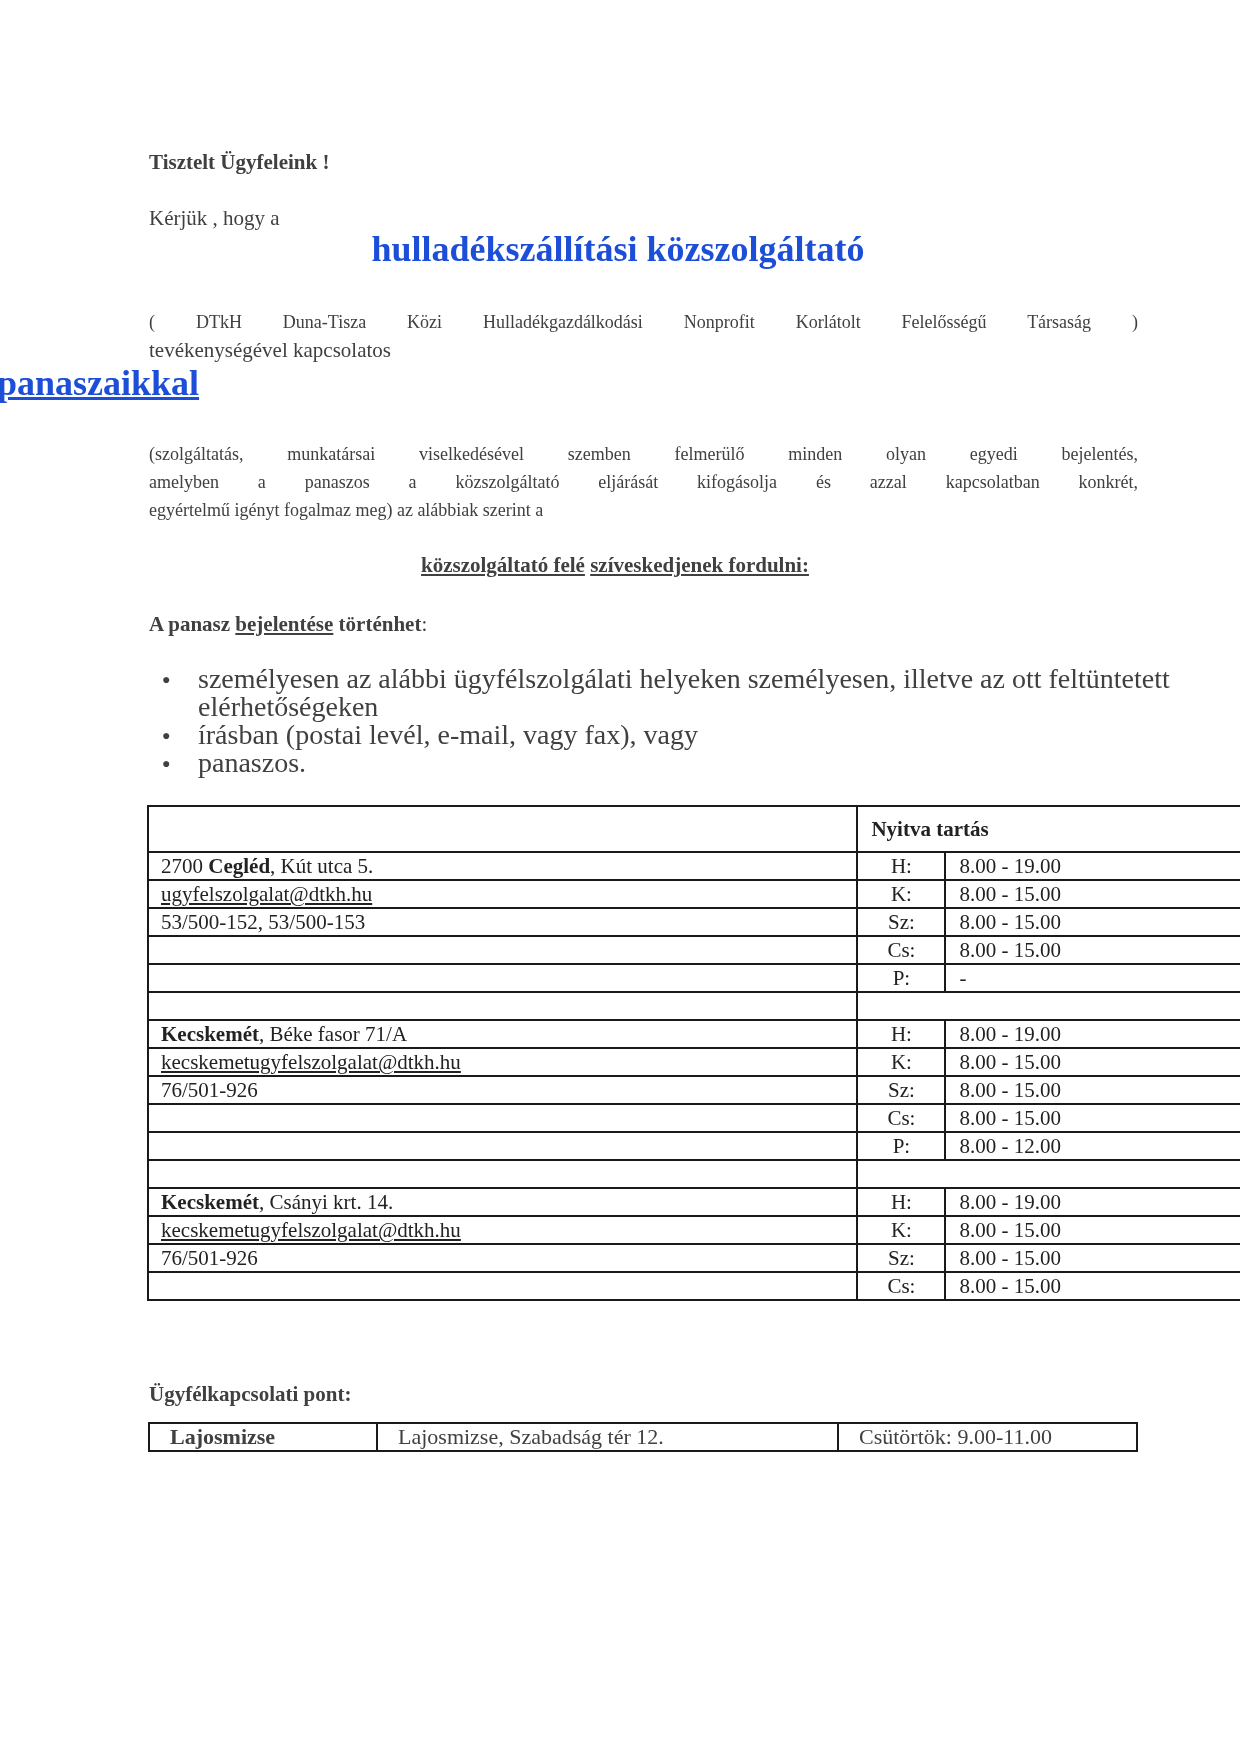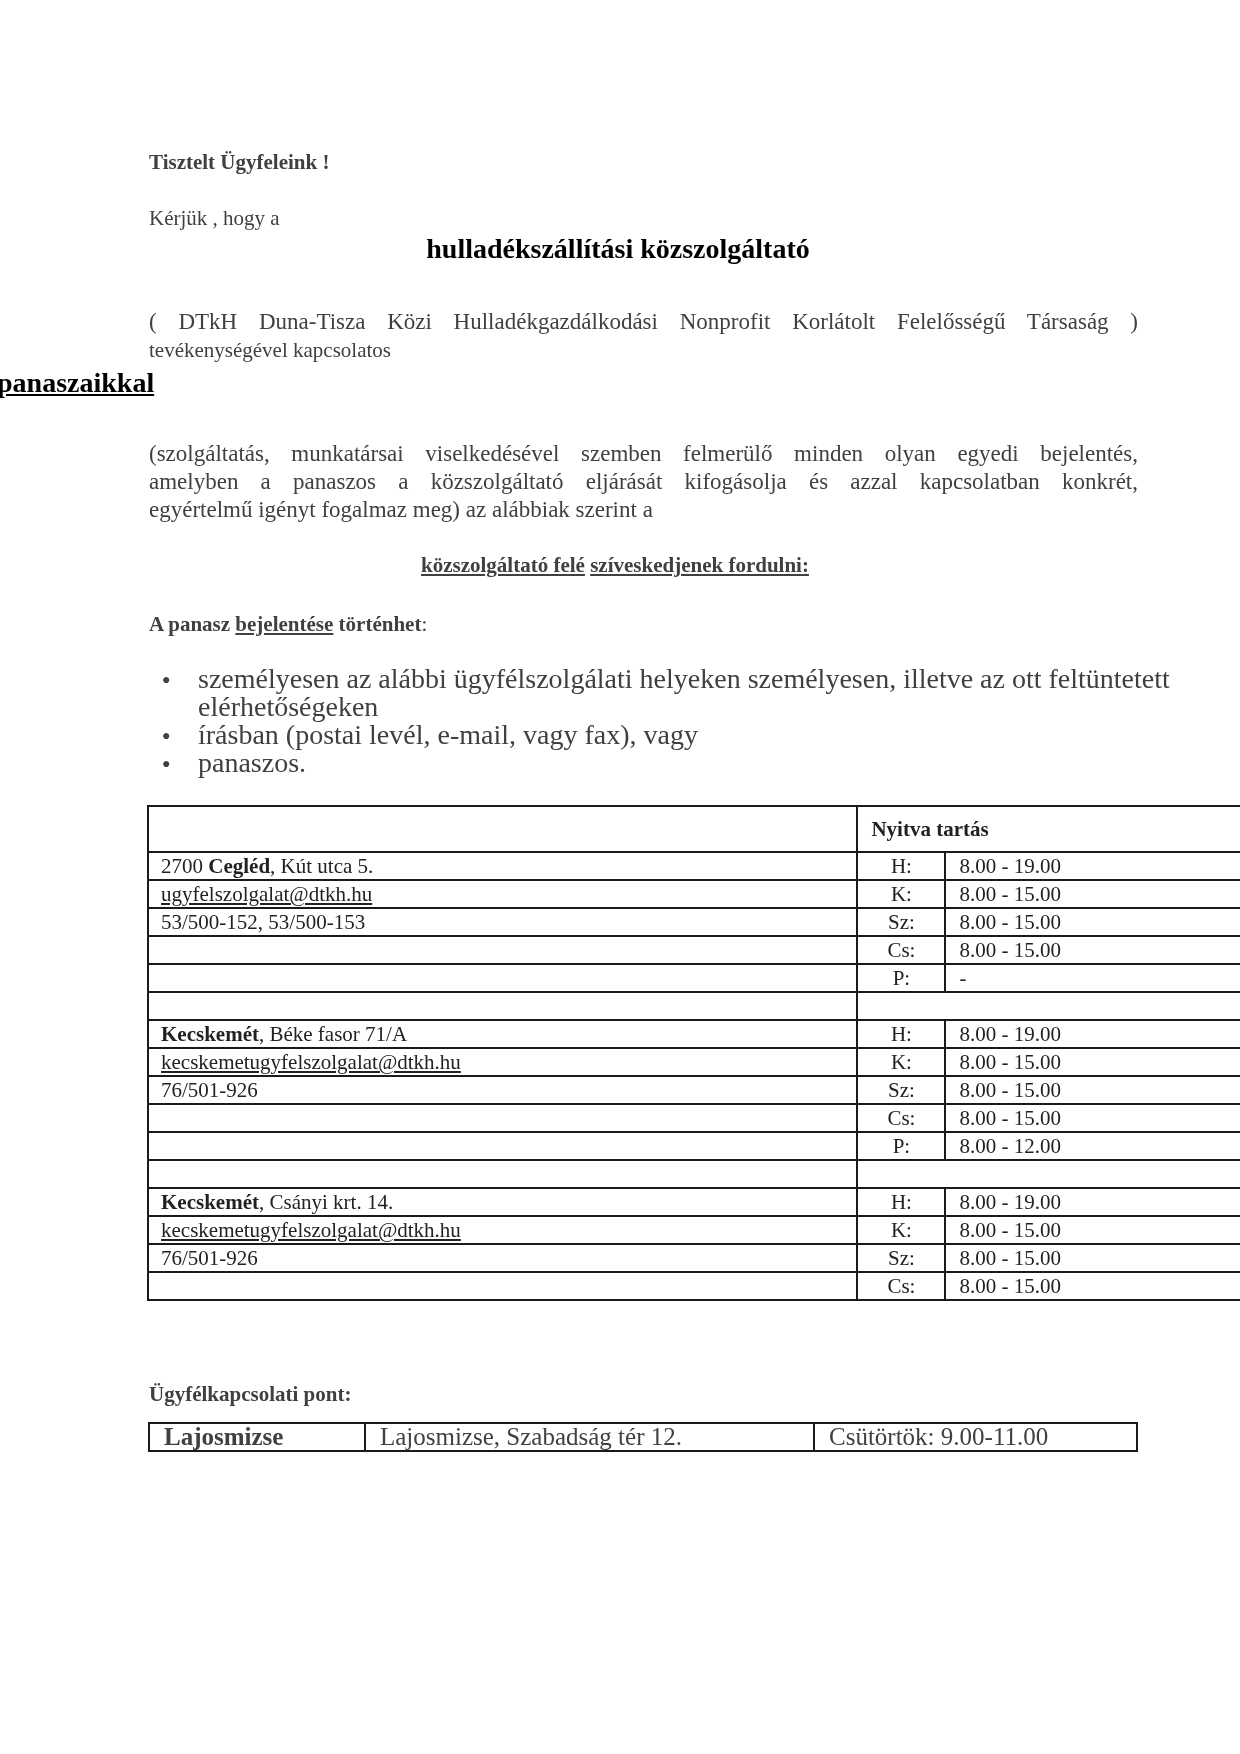--- a/index.html
+++ b/index.html
@@ -1,36 +1,36 @@
 <!DOCTYPE html>
 <html><head>
   <meta charset="utf-8">
   <style>
     html, body { margin: 0; padding: 0; background: #ffffff; }
     body { width: 1240px; height: 1754px; position: relative; overflow: hidden;
       font-family: "Liberation Serif", "DejaVu Serif", serif; color: #404040; }
     .abs { position: absolute; white-space: nowrap; }
     .t20 { font-size: 21px; line-height: 28px; }
     .bold { font-weight: bold; }
-    .red { color: #000000; font-weight: bold; font-size: 28px; line-height: 34px; }
+    .red { color: #1d4ed8; font-weight: bold; font-size: 36px; line-height: 34px; }
     .u { text-decoration: underline; }
-    .just { position: absolute; left: 149px; width: 989px; font-size: 23px; line-height: 28px; text-align: justify; text-align-last: justify; white-space: nowrap; }
+    .just { position: absolute; left: 149px; width: 989px; font-size: 18px; line-height: 28px; text-align: justify; text-align-last: justify; white-space: nowrap; }
     .just.last { text-align-last: left; }
     .bullet { position: absolute; left: 162px; font-size: 14px; }
     .li { position: absolute; left: 198px; font-size: 28px; line-height: 28px; white-space: nowrap; }
     table { border-collapse: collapse; position: absolute; }
     #main-table { left: 147px; top: 805px; width: 1125px; }
     #main-table td { border: 2px solid #1a1a1a; height: 26px; padding: 0 12px; font-size: 21px; line-height: 26px; color: #222; white-space: nowrap; }
     #main-table td.day { text-align: center; width: 75px; padding: 0; }
     #main-table td.hours { width: 258px; padding-left: 13px; }
     #main-table tr.hdr td { height: 44px; }
     #main-table td.addr { width: 595px; }
     #main-table a, #main-table .link { color: #222; text-decoration: underline; }
     #lajos-table { left: 148px; top: 1422px; width: 990px; }
-    #lajos-table td { border: 2px solid #1a1a1a; height: 26px; padding: 0 14px; font-size: 25px; line-height: 26px; color: #404040; white-space: nowrap; }
+    #lajos-table td { border: 2px solid #1a1a1a; height: 26px; padding: 0 20px; font-size: 22px; line-height: 26px; color: #404040; white-space: nowrap; }
   </style>
 </head>
 <body>
 
 <div class="abs t20 bold" style="left:149px; top:148px;">Tisztelt Ügyfeleink !</div>
 <div class="abs t20" style="left:149px; top:204px;">Kérjük , hogy a</div>
 <div class="abs red" style="left:0; width:1240px; text-align:center; top:232px; padding-left:0;">
   <span style="position:relative; left:-2px;">hulladékszállítási közszolgáltató</span>
 </div>
 

